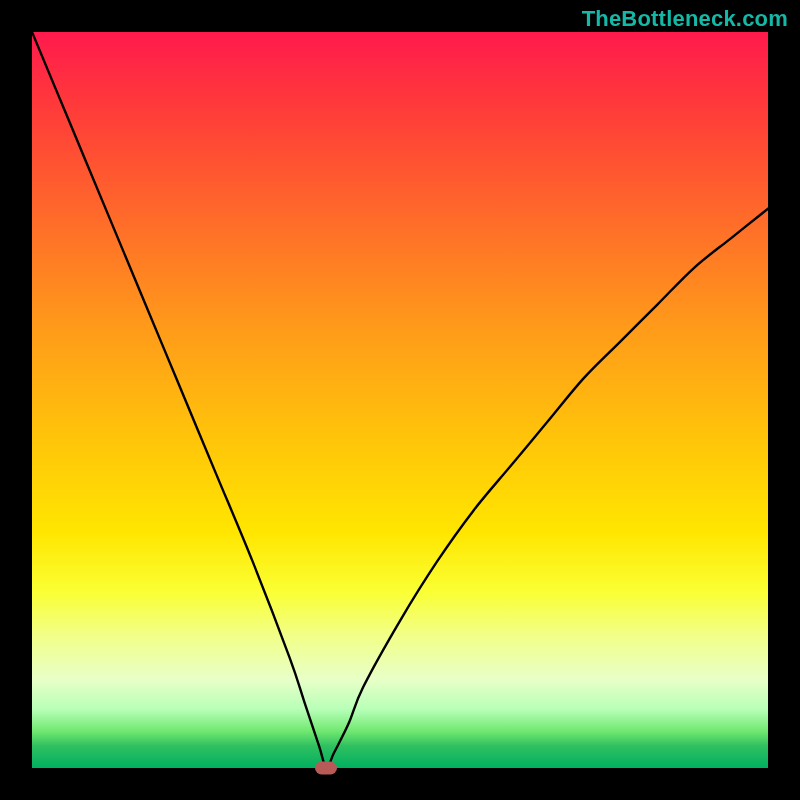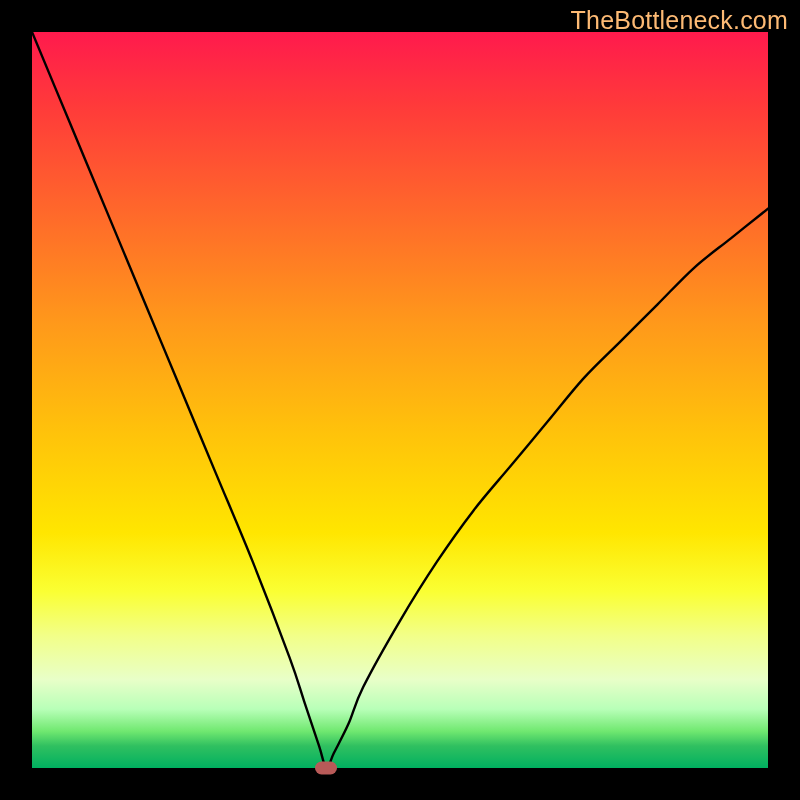--- a/index.html
+++ b/index.html
@@ -38,23 +38,23 @@
       #b8ffb8 92%,
       #70e870 95%,
       #30c060 97%,
       #00b060 100%
     );
   }
   .watermark {
     position: absolute;
     top: 6px;
     right: 12px;
-    color: #fdba74;
-    font-size: 25px;
-    font-weight: 400;
+    color: #14b8a6;
+    font-size: 22px;
+    font-weight: 700;
     letter-spacing: 0.2px;
     user-select: none;
   }
   svg.curve {
     position: absolute;
     left: 0;
     top: 0;
     width: 736px;
     height: 736px;
   }

